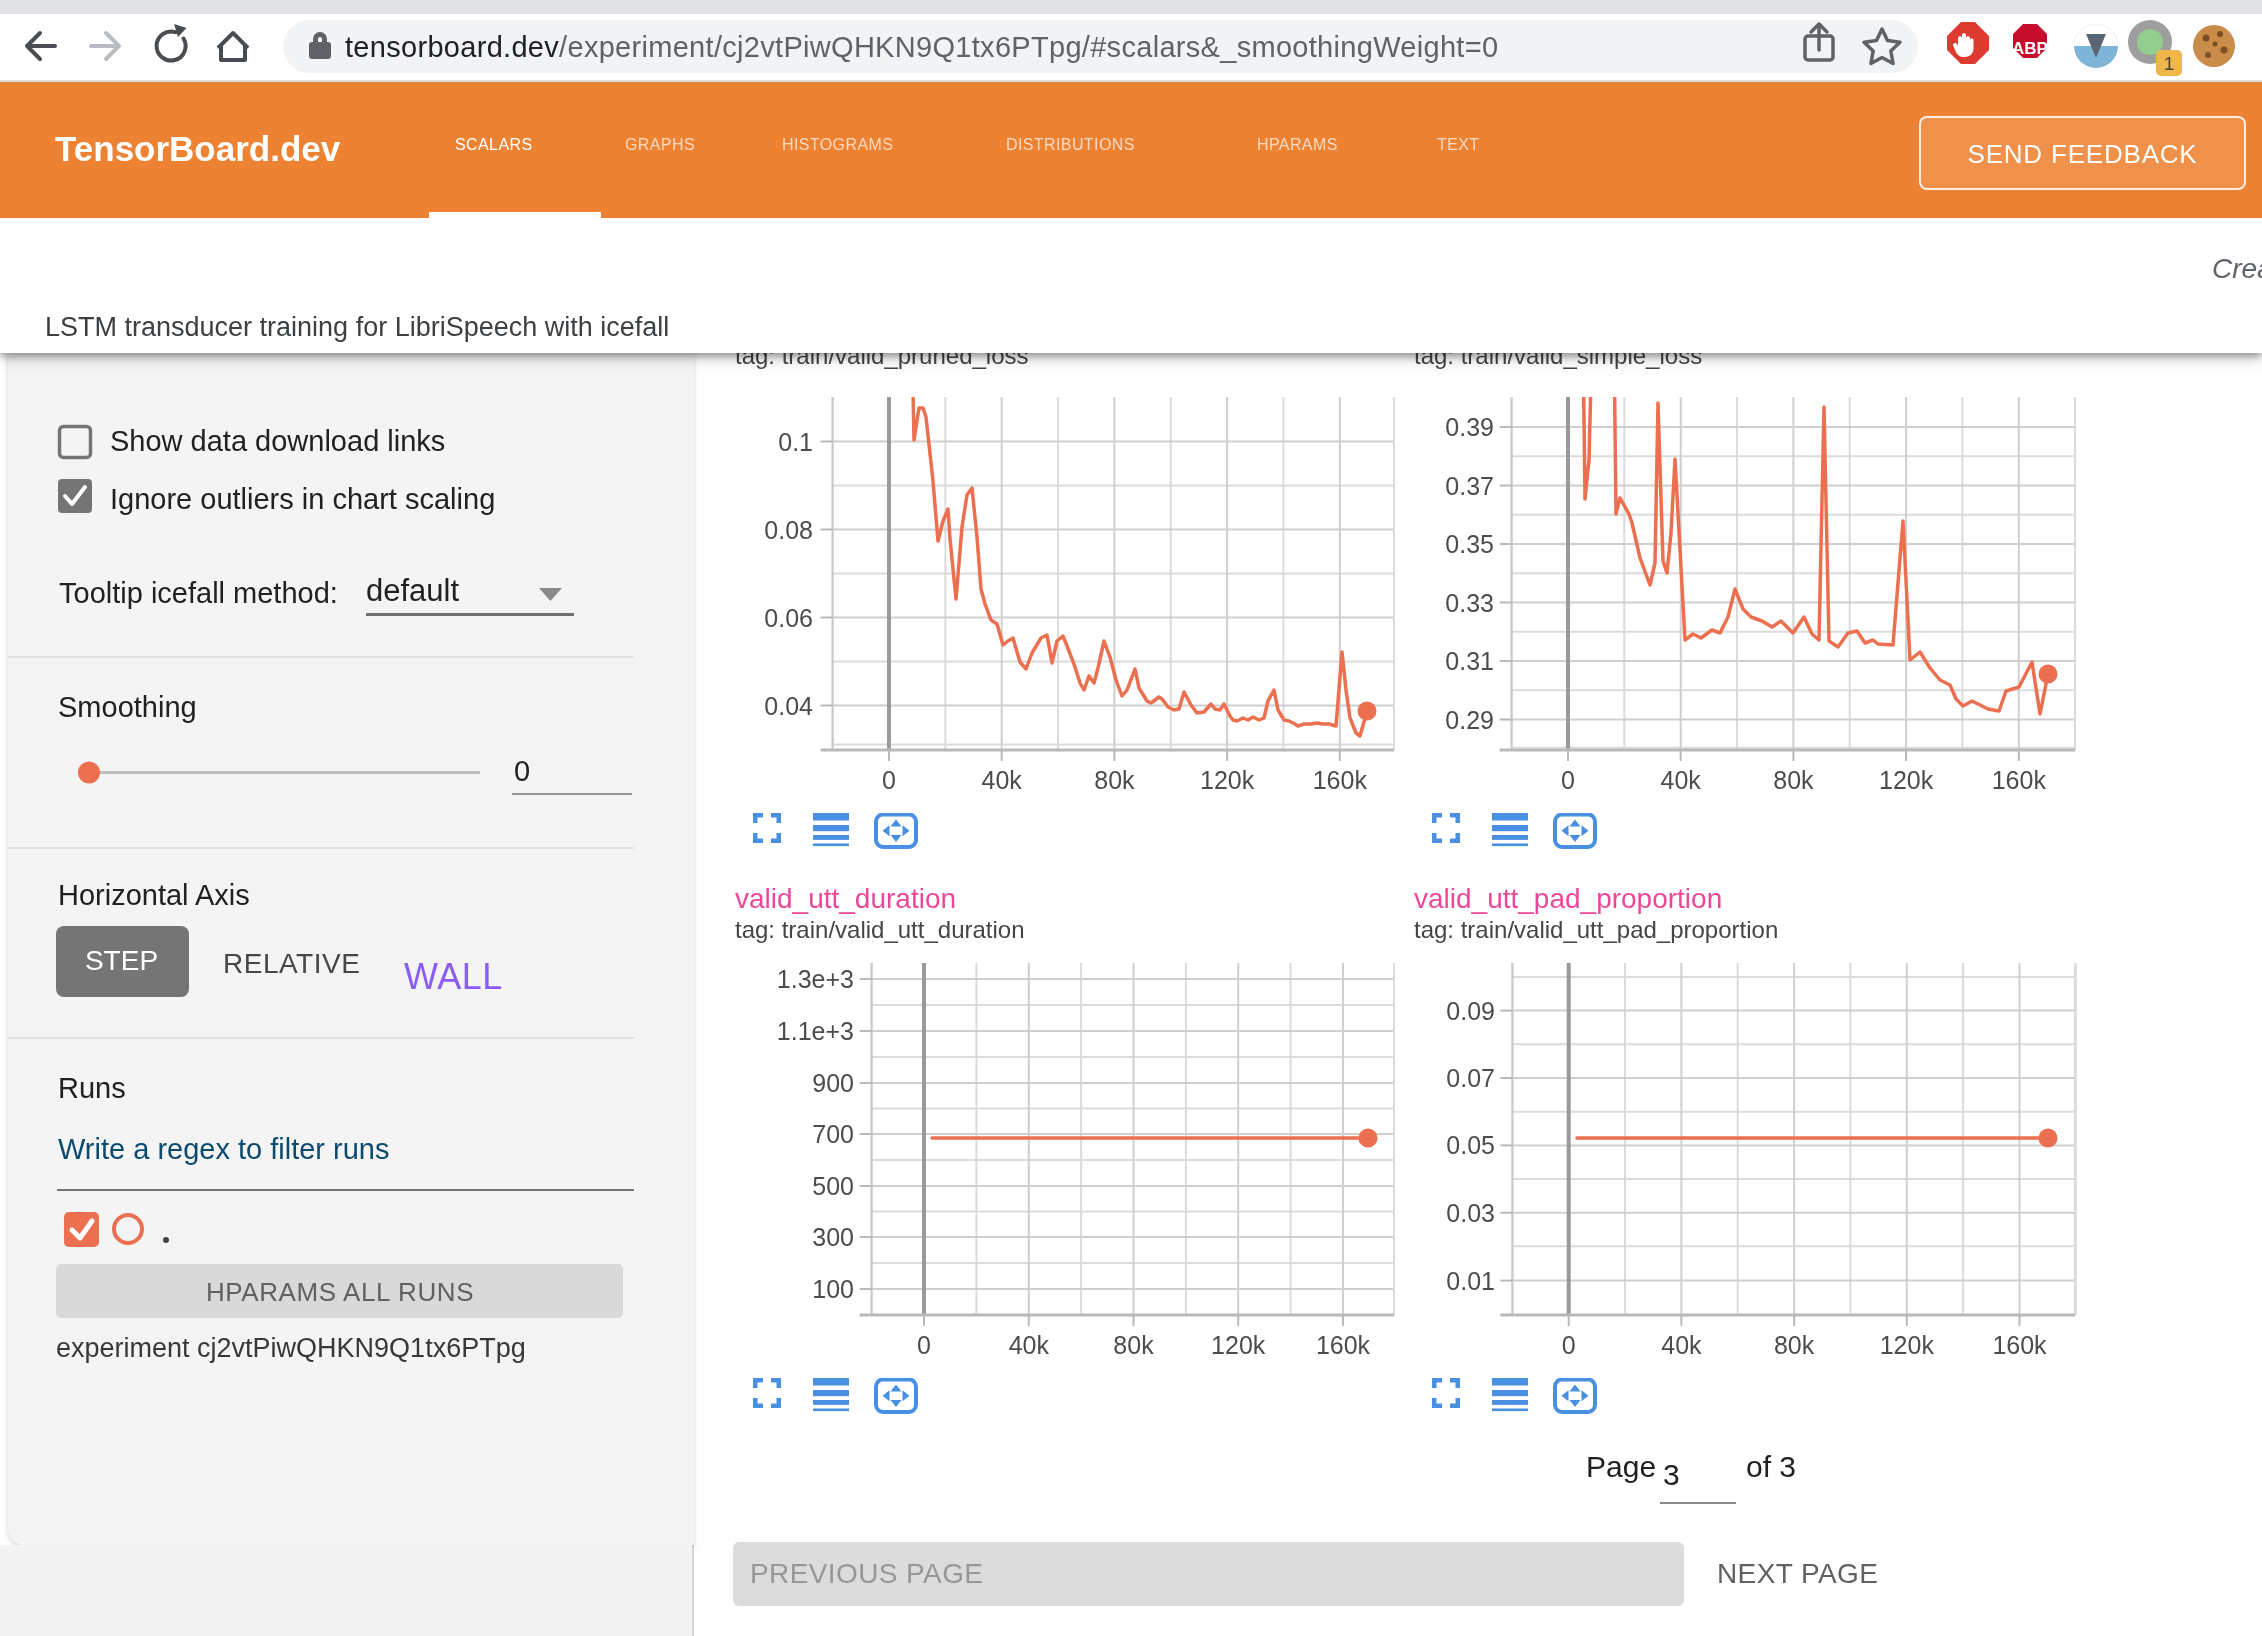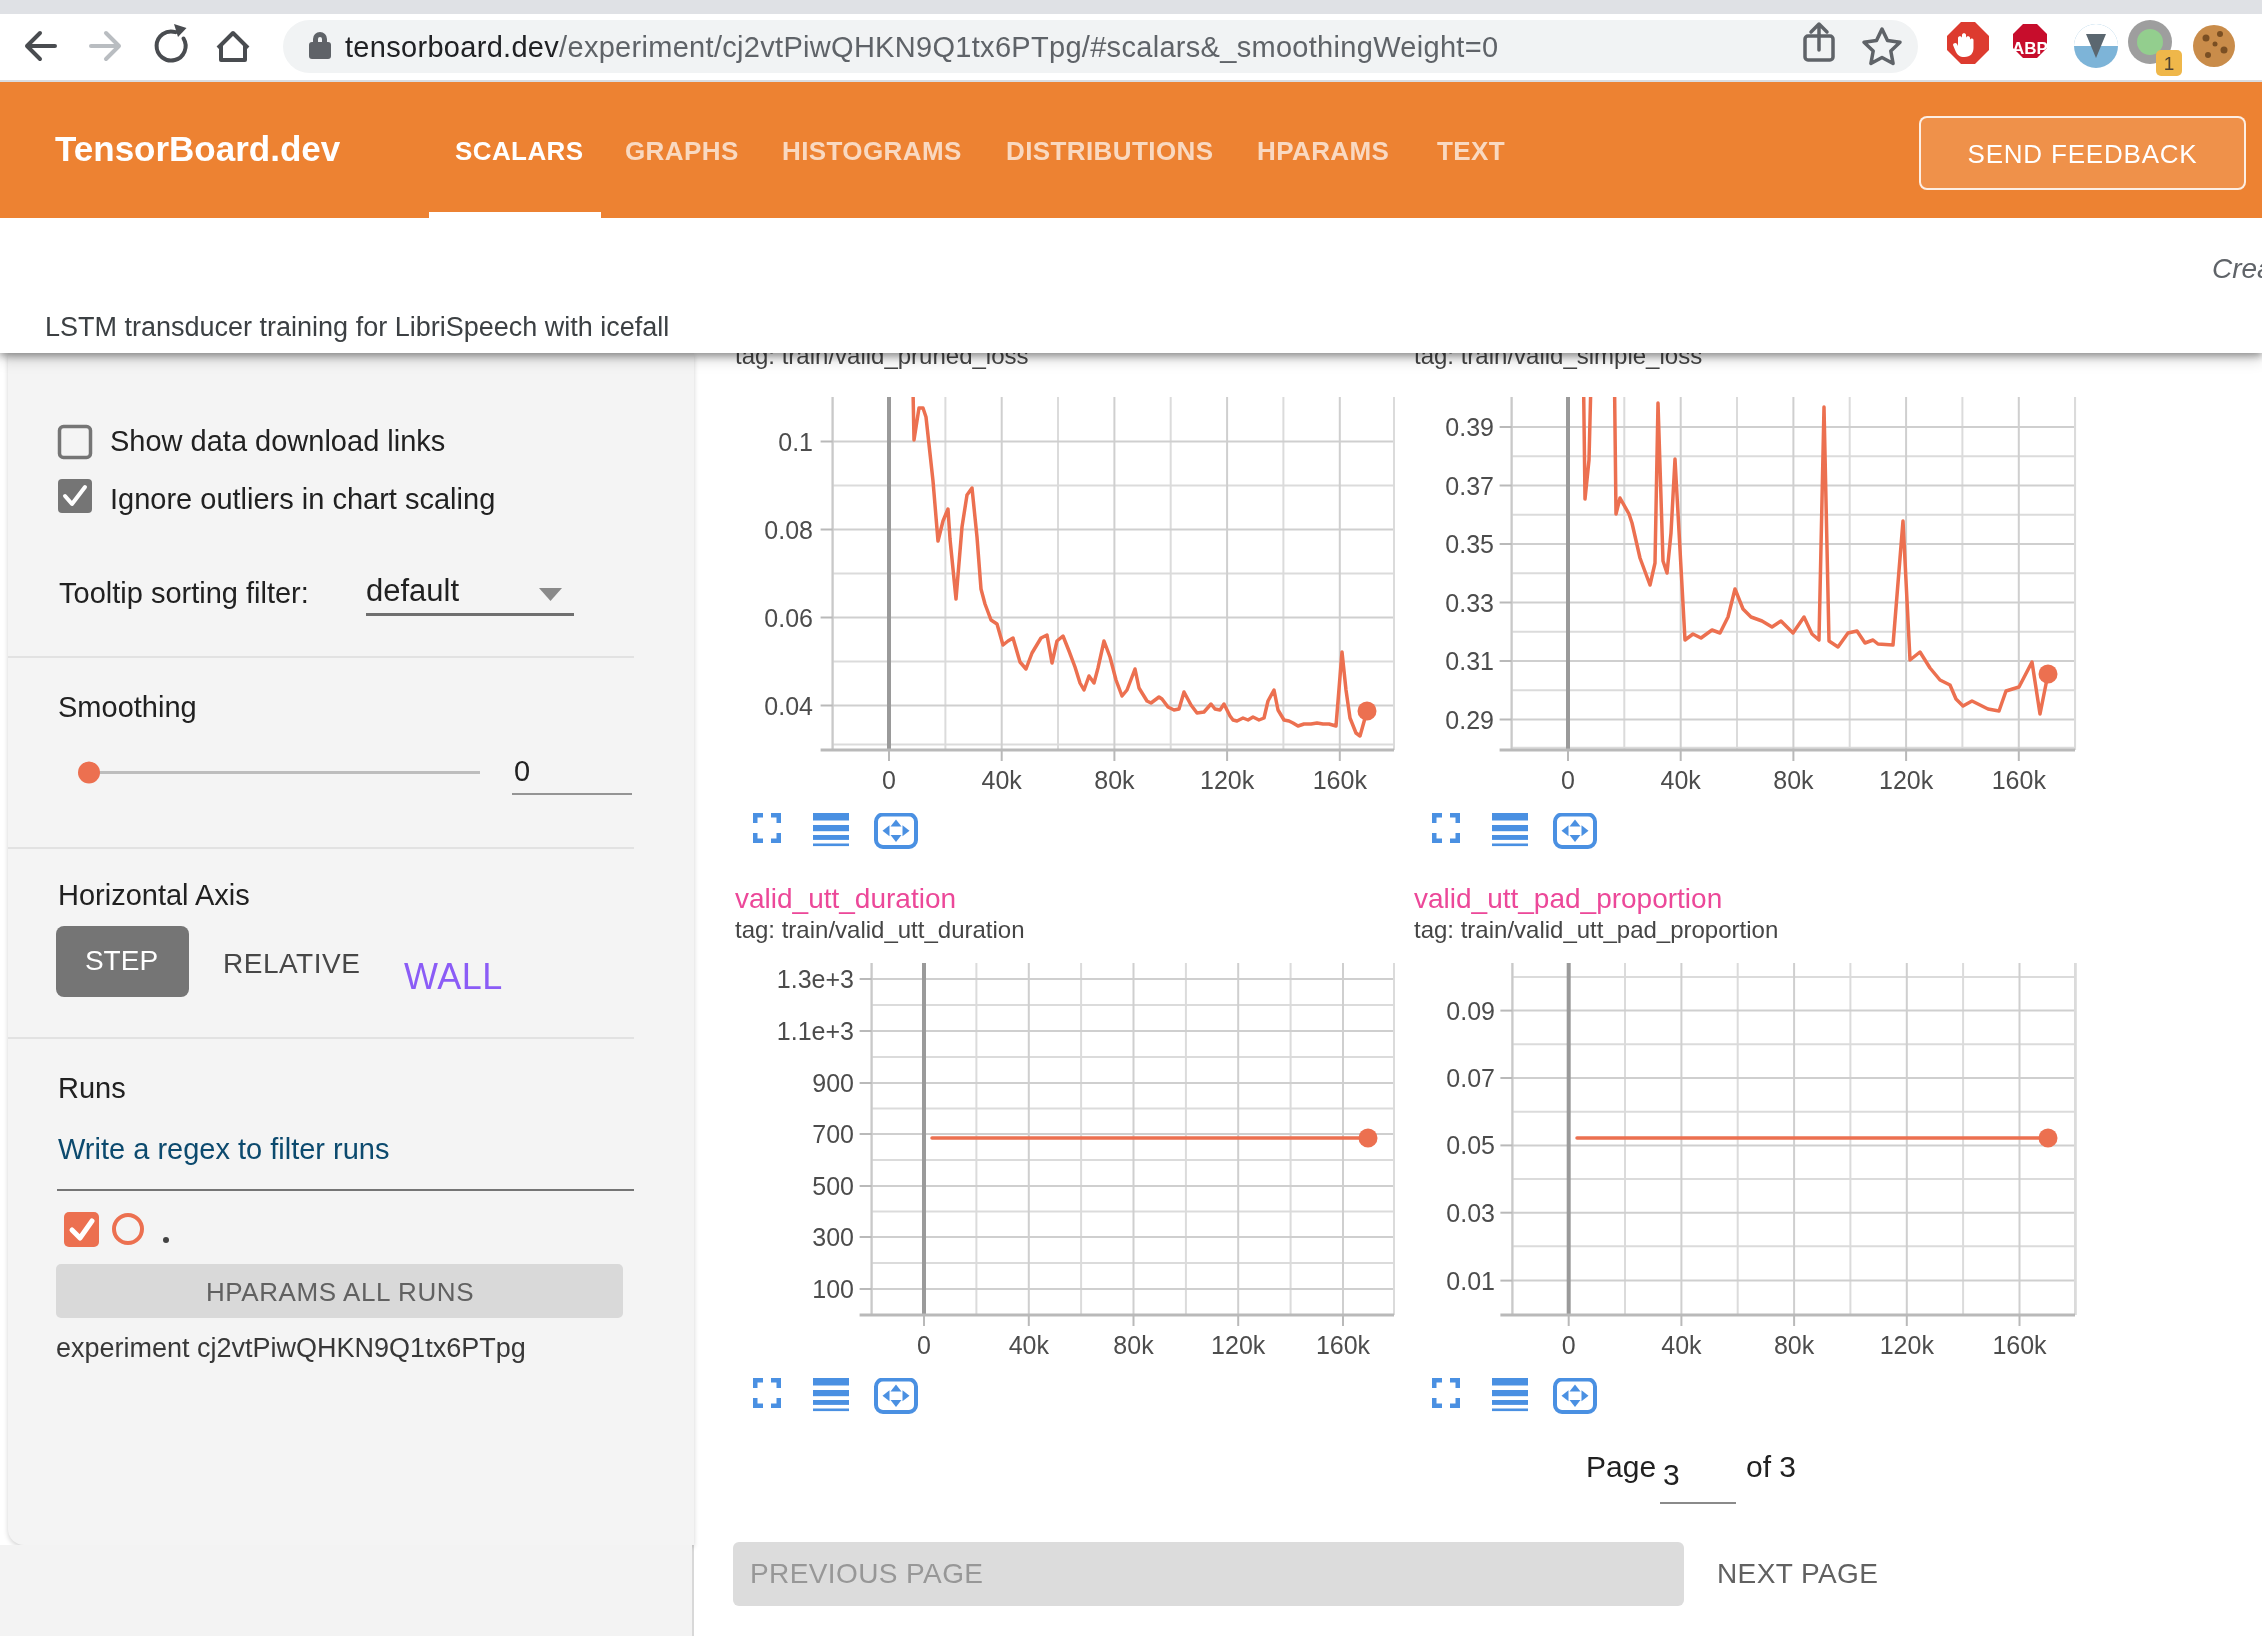--- a/index.html
+++ b/index.html
@@ -1,20 +1,20 @@
 <!DOCTYPE html>
 <html><head><meta charset="utf-8"><style>
 *{margin:0;padding:0;box-sizing:border-box}
 html,body{width:2262px;height:1636px;overflow:hidden;font-family:"Liberation Sans",sans-serif;background:#fff}
 .abs{position:absolute}
 #urlbar{position:absolute;left:345px;top:31px;z-index:4;font-size:29px;color:#202124;letter-spacing:0.3px}
 #urlbar span{color:#5f6368}
 #hdr{position:absolute;left:0;top:82px;width:2262px;height:136px;background:#ed8232;z-index:3}
 #logo{position:absolute;left:55px;top:129px;z-index:4;font-size:35px;font-weight:bold;color:#fff}
-.nav{position:absolute;top:136px;z-index:4;font-size:26px;font-weight:bold;color:#f9d9c1;letter-spacing:0.4px}
+.nav{position:absolute;top:136px;z-index:4;font-size:16px;font-weight:normal;color:#f9d9c1;letter-spacing:0.4px}
 #sendfb{position:absolute;left:1919px;top:116px;width:327px;height:74px;border:2px solid rgba(255,255,255,0.85);
  border-radius:8px;background:rgba(255,255,255,0.12);color:#fff;font-size:26px;font-weight:normal;
  letter-spacing:0.8px;text-align:center;line-height:72px;z-index:4}
 #subhdr{position:absolute;left:0;top:218px;width:2262px;height:135px;background:#fff;z-index:3;
  box-shadow:0 3px 7px rgba(0,0,0,0.33),0 6px 14px rgba(0,0,0,0.18)}
 #sidebar{position:absolute;left:0;top:353px;width:694px;height:1283px;background:#ffffff;z-index:2;
  border-right:2px solid #d8d8d8}
 #sidecard{position:absolute;left:8px;top:353px;width:686px;height:1192px;background:#f4f4f4;z-index:2;
  border-bottom-left-radius:16px;box-shadow:0 2px 5px rgba(0,0,0,0.18)}
 #sidebottom{position:absolute;left:0px;top:1545px;width:692px;height:91px;background:#f3f3f3;z-index:2}
@@ -383,21 +383,21 @@
 
  <rect x="64" y="859" width="35" height="35" rx="5" fill="#ec7050"></rect>
  <polyline points="72,877 80,885 92,868" fill="none" stroke="#fff" stroke-width="5" stroke-linecap="round" stroke-linejoin="round"></polyline>
  <circle cx="128" cy="876" r="14" fill="none" stroke="#ec7050" stroke-width="4"></circle>
  <circle cx="166" cy="887" r="3" fill="#424242"></circle>
 
  <rect x="56" y="911" width="567" height="54" rx="5" fill="#d9d9d9"></rect>
 </svg>
 <div class="sbtext" style="left:110px;top:425px;z-index:4">Show data download links</div>
 <div class="sbtext" style="left:110px;top:483px;z-index:4">Ignore outliers in chart scaling</div>
-<div class="sbtext" style="left:59px;top:577px;z-index:4">Tooltip sorting filter:</div>
+<div class="sbtext" style="left:59px;top:577px;z-index:4">Tooltip icefall method:</div>
 <div class="sbtext" style="left:366px;top:573px;font-size:31px;z-index:4">default</div>
 <div class="sbtext" style="left:58px;top:691px;z-index:4">Smoothing</div>
 <div class="sbtext" style="left:58px;top:879px;z-index:4">Horizontal Axis</div>
 <div class="sbtext" style="left:514px;top:755px;z-index:4">0</div>
 <div class="sbtext" style="left:0px;top:945px;width:243px;text-align:center;color:#fff;z-index:4;font-size:28px">STEP</div>
 <div class="sbtext" style="left:223px;top:948px;font-size:28px;color:#474747;letter-spacing:0.5px;z-index:4">RELATIVE</div>
 <div class="sbtext" style="left:404px;top:956px;font-size:36px;color:#8b5cf6;letter-spacing:0.5px;z-index:4">WALL</div>
 <div class="sbtext" style="left:58px;top:1072px;z-index:4">Runs</div>
 <div class="sbtext graytext" style="left:58px;top:1133px;z-index:4">Write a regex to filter runs</div>
 <div class="sbtext" style="left:0px;top:1277px;width:680px;text-align:center;color:#616161;letter-spacing:0.6px;font-size:26px;z-index:4">HPARAMS ALL RUNS</div>

